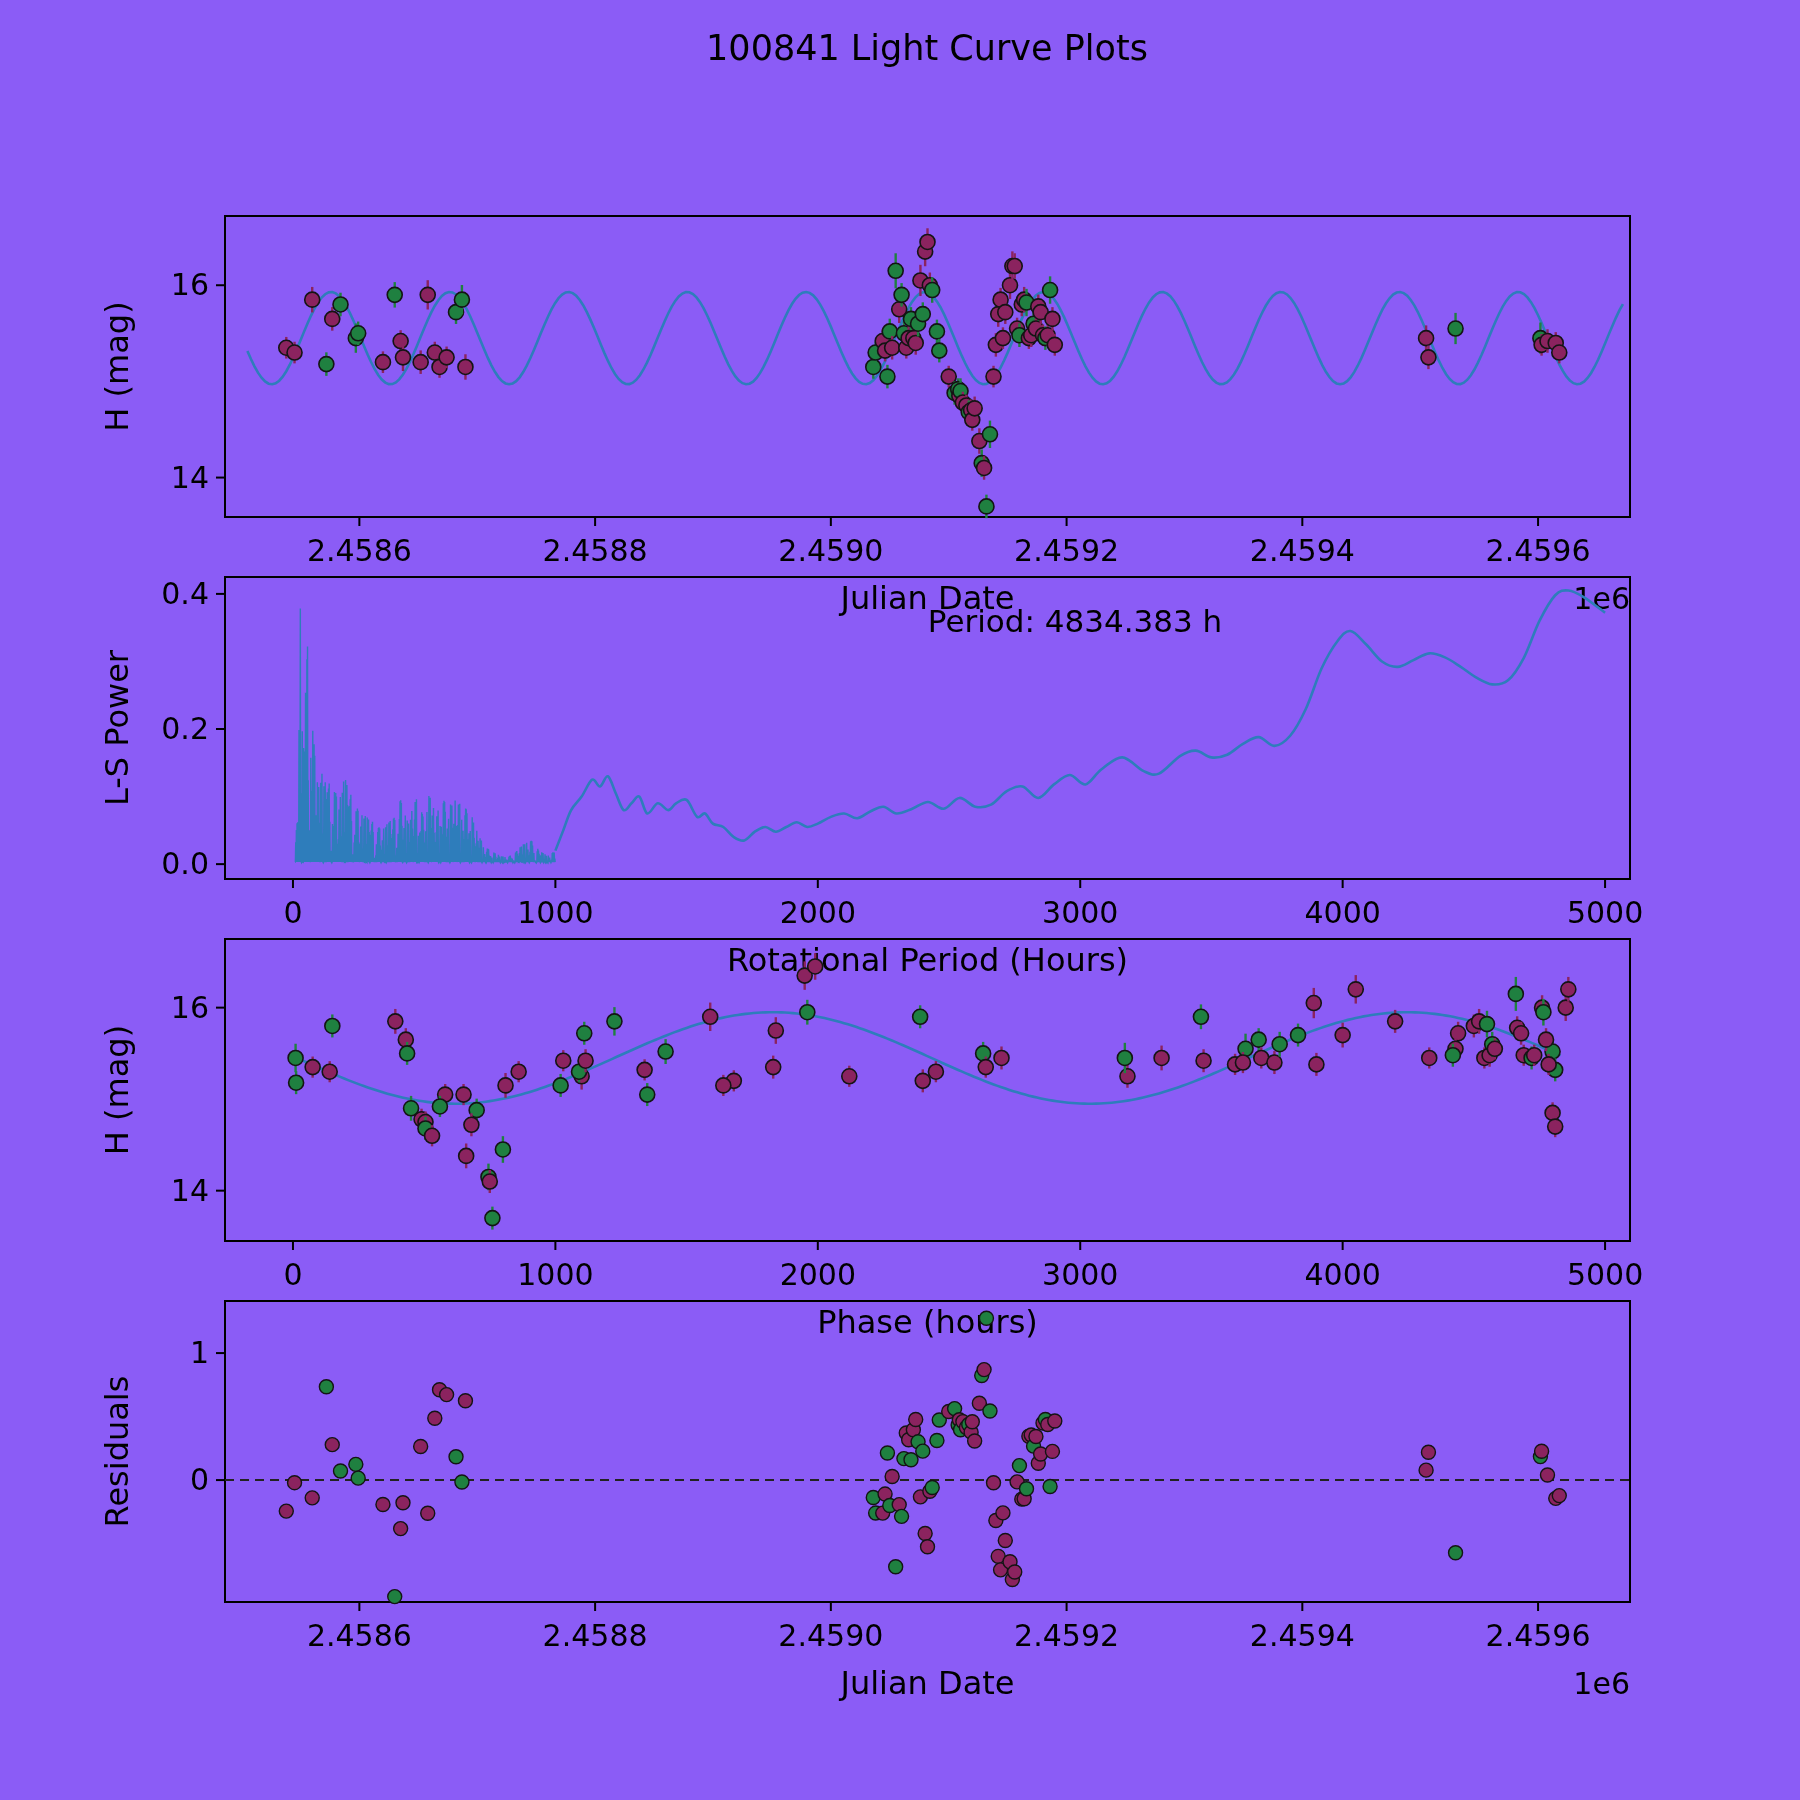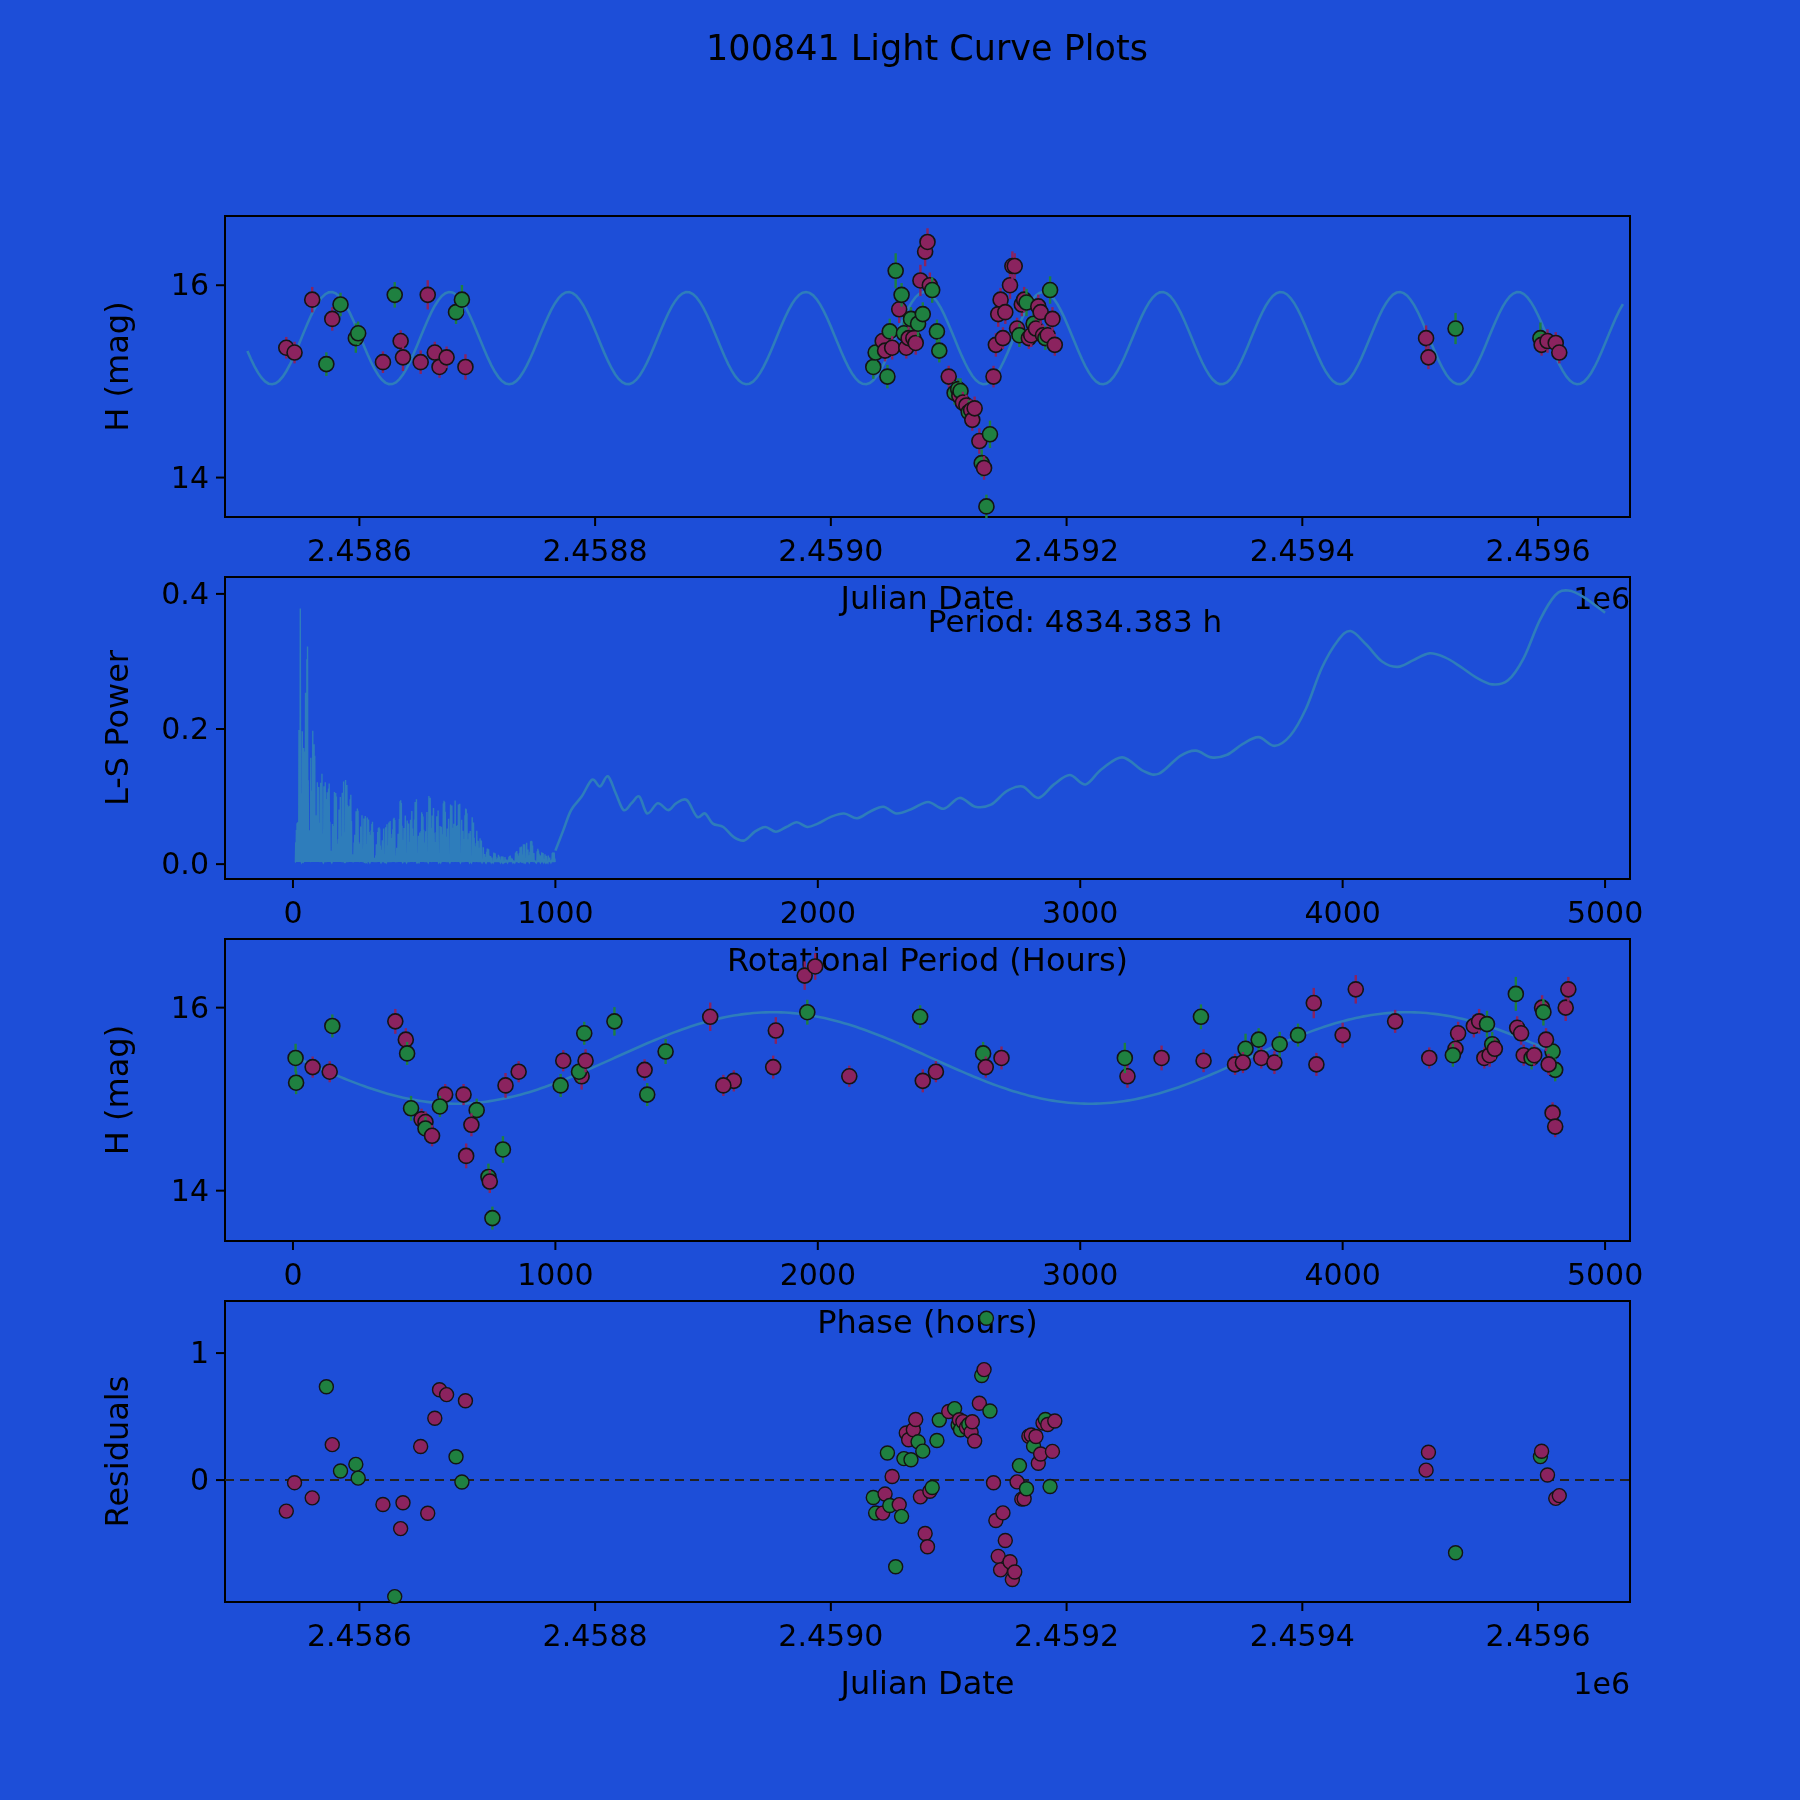--- a/index.html
+++ b/index.html
@@ -1,16 +1,16 @@
 <!DOCTYPE html>
 <html><head>
 <meta charset="utf-8">
 <style>
   html,body{margin:0;padding:0;background:#ffffff;}
-  #figure{width:1800px;height:1800px;position:relative;background:#1d4ed8;font-family:"DejaVu Sans",sans-serif;}
+  #figure{width:1800px;height:1800px;position:relative;background:#8b5cf6;font-family:"DejaVu Sans",sans-serif;}
   svg text{font-family:"DejaVu Sans",sans-serif;fill:#000000;}
 </style>
 </head>
 <body>
 
 <div id="figure">
   <svg id="fig-svg" width="1800" height="1800" viewBox="0 0 1800 1800">
     <text id="fig-title" x="927" y="60" text-anchor="middle" font-size="35">100841 Light Curve Plots</text>
     <g id="plots">
         <g>

